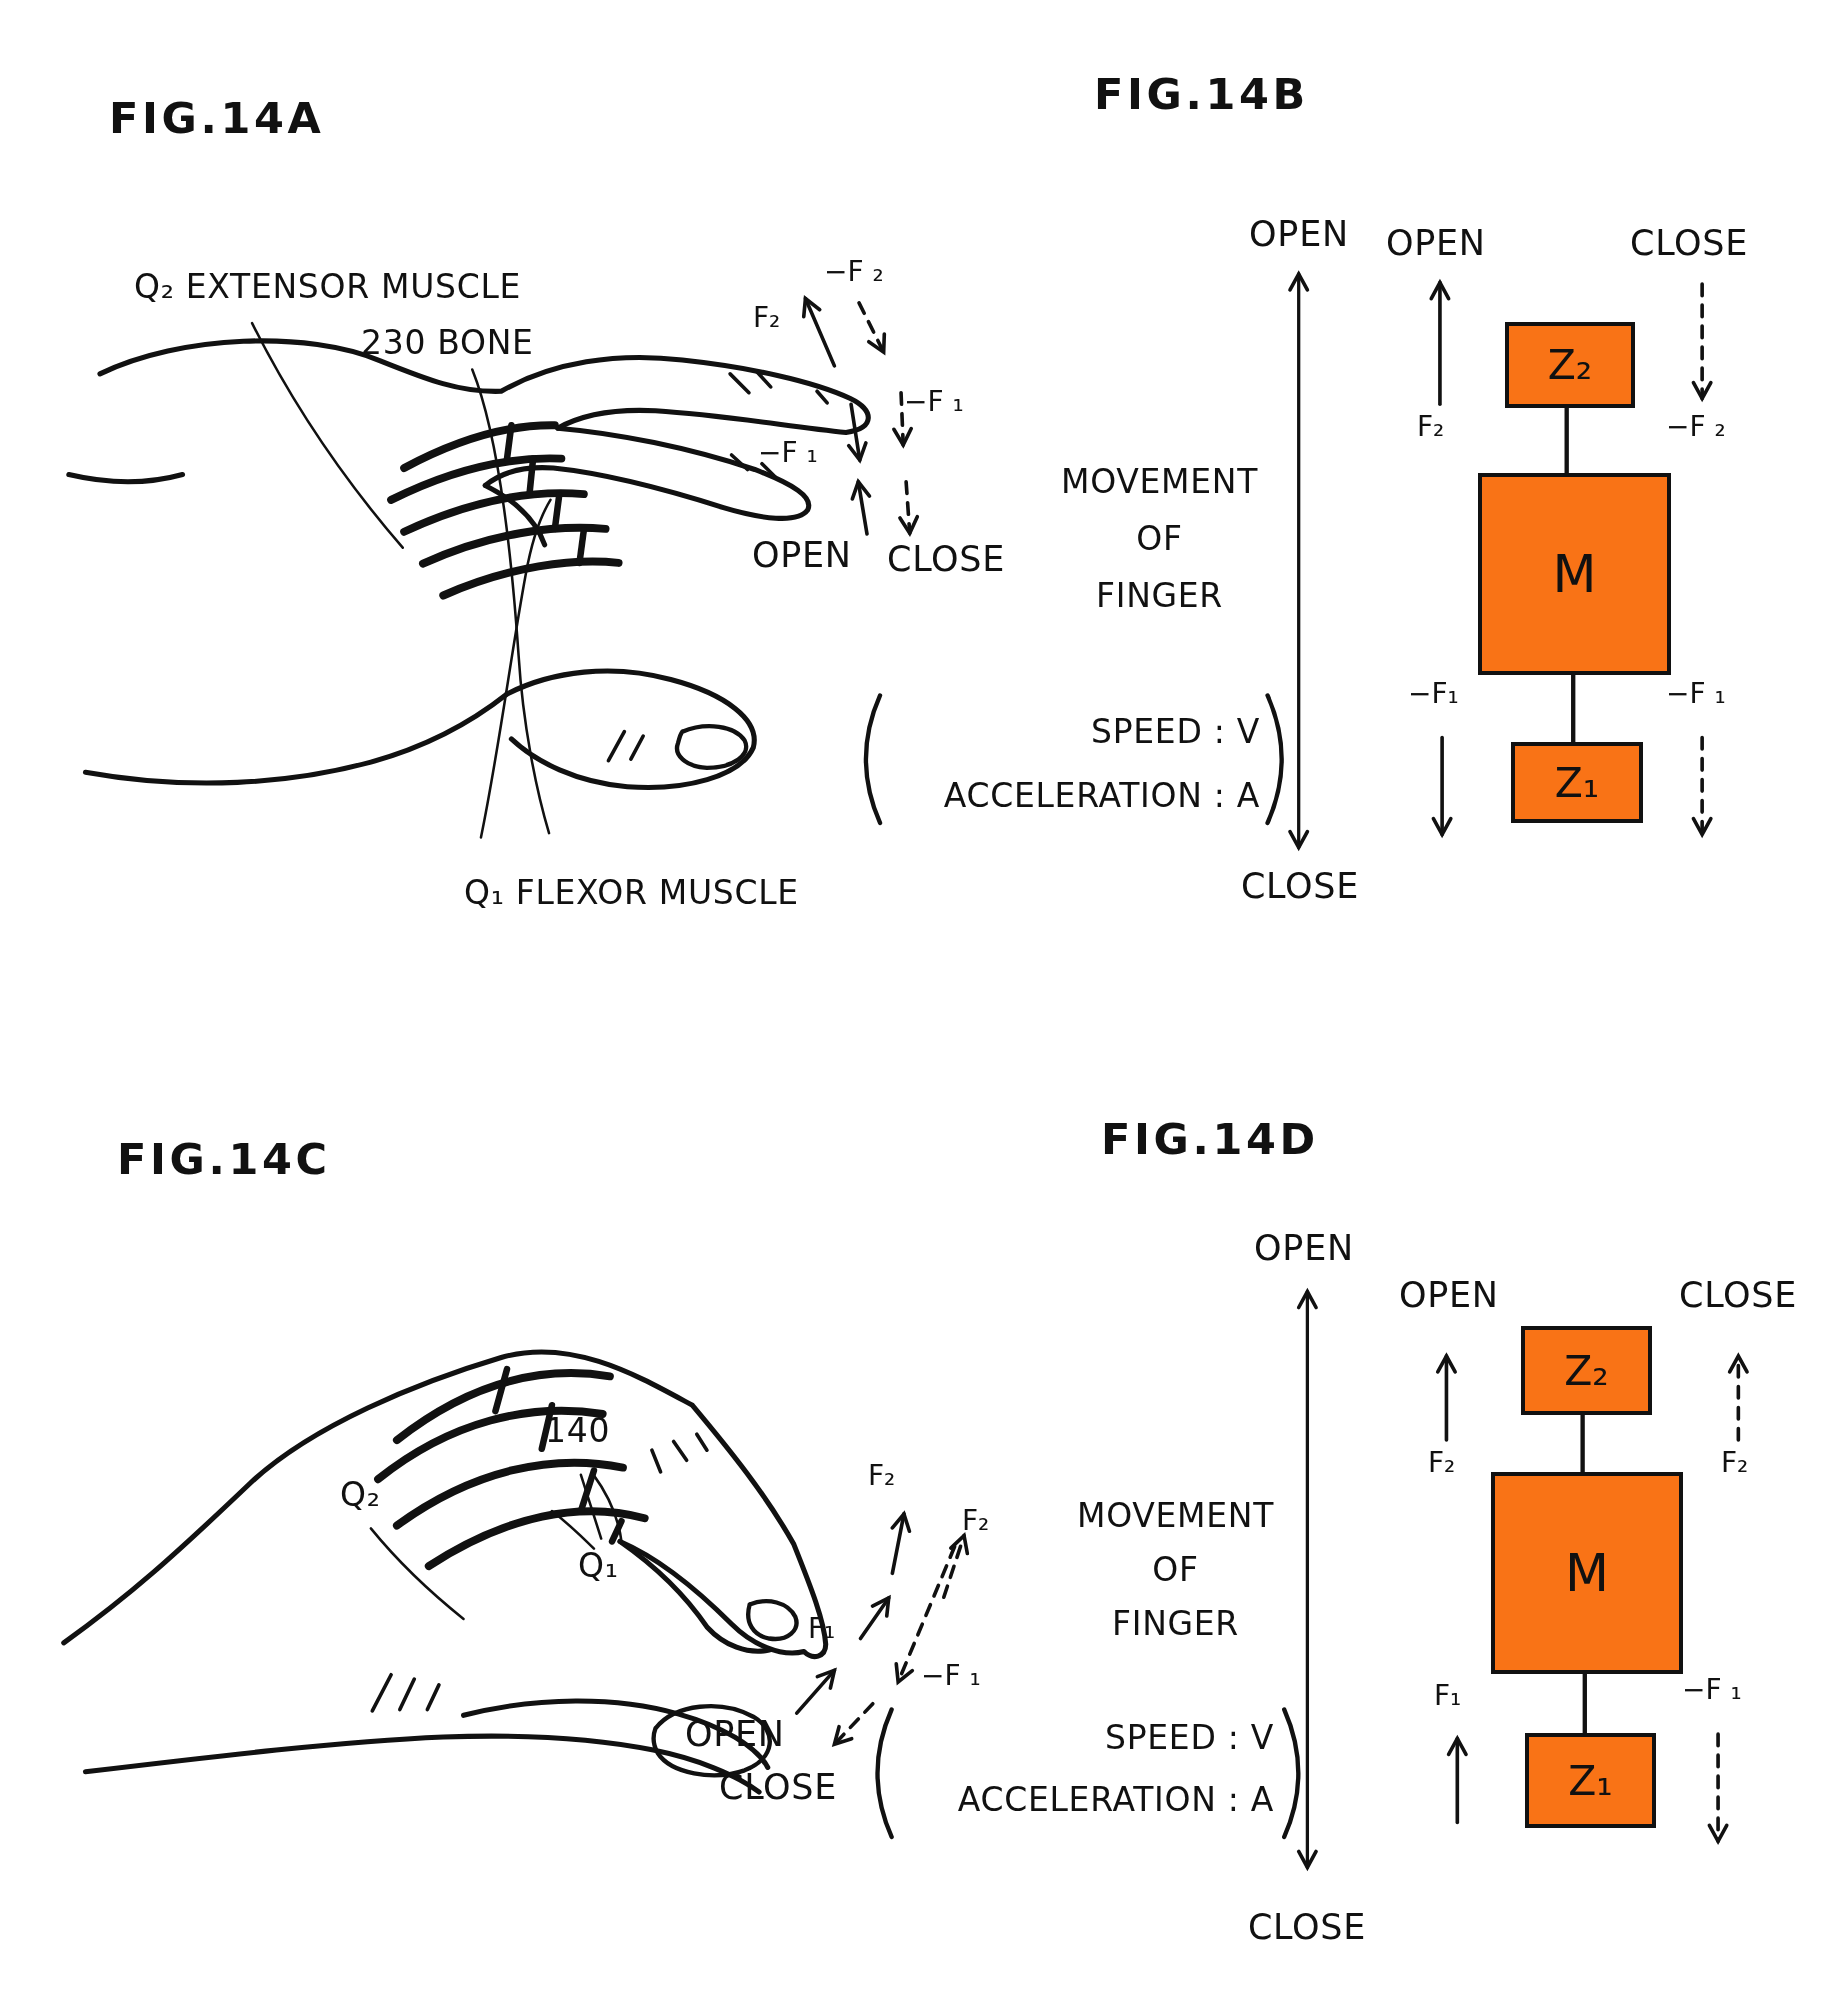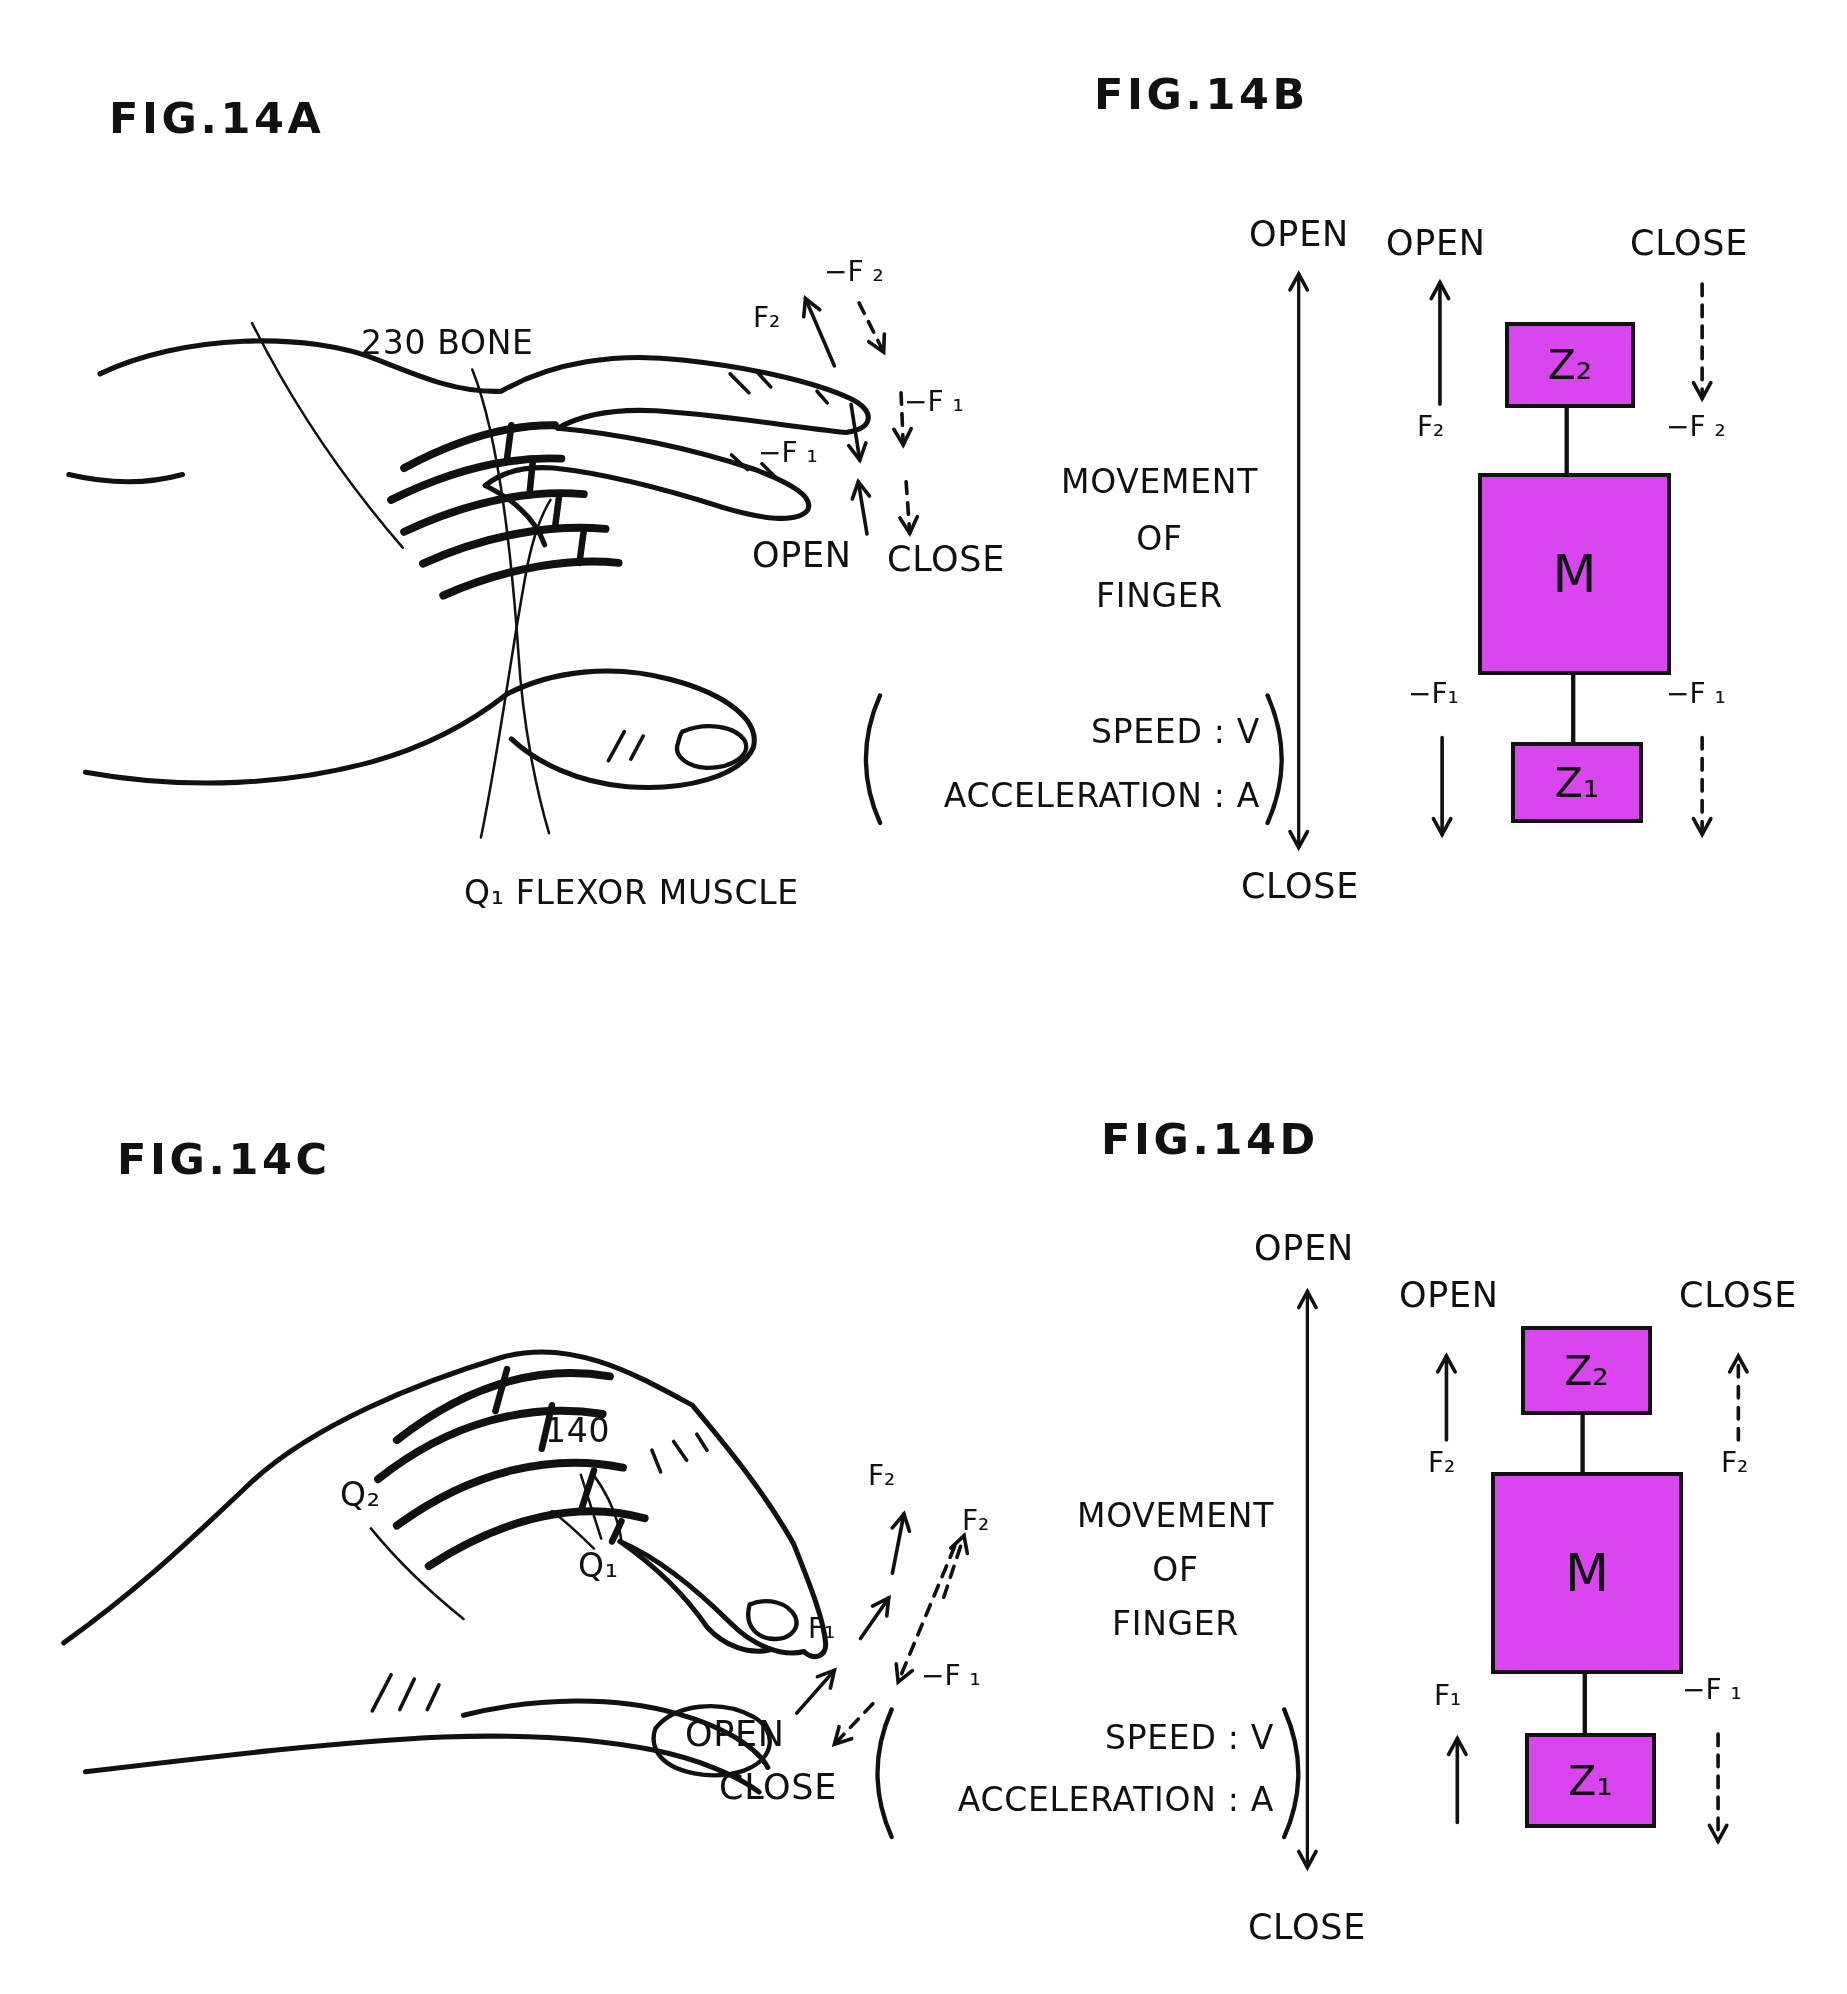--- a/index.html
+++ b/index.html
@@ -9,21 +9,21 @@
   .lbl{position:absolute;white-space:nowrap;color:#111;font-family:"DejaVu Sans",sans-serif;}
   .title{font-size:43px;font-weight:bold;letter-spacing:3.6px;}
   .t46{font-size:33px;letter-spacing:0.7px;}
   .t44{font-size:28px;}
   .t48{font-size:35px;letter-spacing:0.7px;}
   .ctr{transform:translateX(-50%);}
   .rt{text-align:right;}
   .colcenter{text-align:center;}
   .mov{line-height:57px;font-size:33px;letter-spacing:0.7px;}
   .spd{line-height:64px;font-size:33px;letter-spacing:0.7px;}
-  .box{position:absolute;border:4.3px solid #111;background:#d946ef;display:flex;
+  .box{position:absolute;border:4.3px solid #111;background:#f97316;display:flex;
        align-items:center;justify-content:center;}
   .boxlbl{font-size:41px;}
   .boxlbl-m{font-size:51px;}
 </style>
 </head>
 <body>
 
 <div class="page">
 
   <svg class="art" viewBox="0 0 2550 2754">
@@ -142,20 +142,21 @@
       <line x1="1997" y1="1988" x2="1997" y2="1872" stroke-width="5" marker-end="url(#ah)"></line>
       <line x1="2400" y1="1988" x2="2400" y2="1872" stroke-width="5" stroke-dasharray="16 13" marker-end="url(#ah)"></line>
       <line x1="2185" y1="1942" x2="2185" y2="2032" stroke-width="6"></line>
       <line x1="2188" y1="2300" x2="2188" y2="2392" stroke-width="6"></line>
       <line x1="2012" y1="2516" x2="2012" y2="2400" stroke-width="5" marker-end="url(#ah)"></line>
       <line x1="2372" y1="2394" x2="2372" y2="2542" stroke-width="5" stroke-dasharray="16 13" marker-end="url(#ah)"></line>
     </g>
   </svg>
 
   <div class="lbl title" style="left:109px;top:93px;">FIG.14A</div>
+  <div class="lbl t46" style="left:134px;top:267px;">Q₂ EXTENSOR MUSCLE</div>
   <div class="lbl t46" style="left:361px;top:323px;">230 BONE</div>
   <div class="lbl t46" style="left:464px;top:837px;margin-top:36px;">Q₁ FLEXOR MUSCLE</div>
   <div class="lbl t44" style="left:824px;top:255px;">−F ₂</div>
   <div class="lbl t44" style="left:753px;top:301px;">F₂</div>
   <div class="lbl t44" style="left:904px;top:385px;">−F ₁</div>
   <div class="lbl t44" style="left:758px;top:436px;">−F ₁</div>
   <div class="lbl t48" style="left:752px;top:535px;">OPEN</div>
   <div class="lbl t48" style="left:887px;top:539px;">CLOSE</div>
 
   <div class="lbl title" style="left:1094px;top:69px;">FIG.14B</div>

